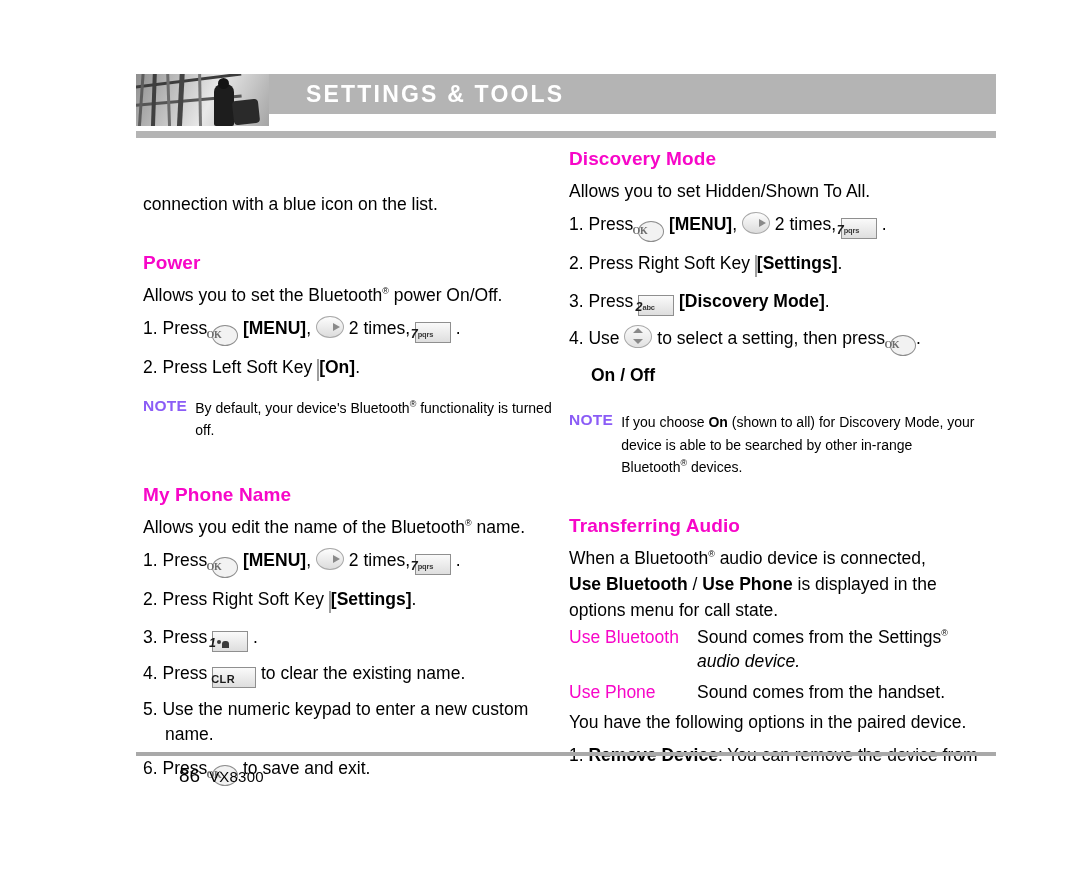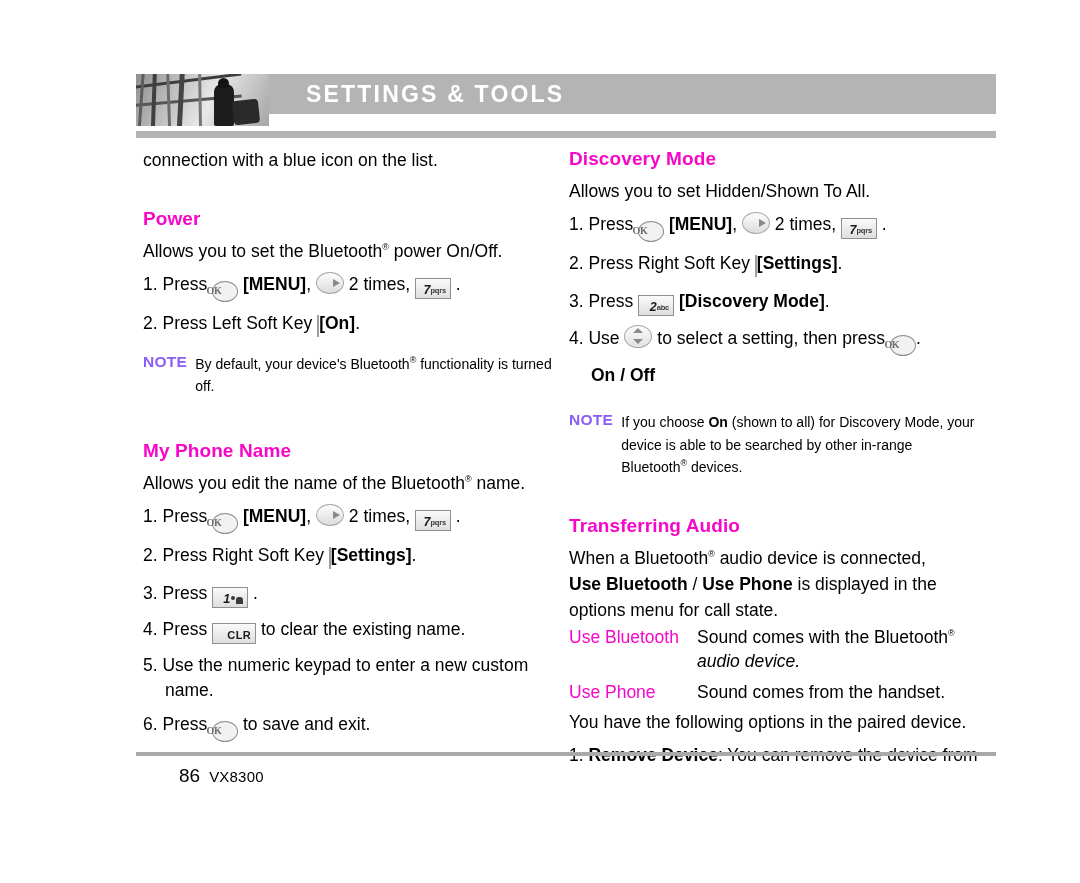--- a/index.html
+++ b/index.html
@@ -115,21 +115,21 @@
     height: 7px;
     background: #b4b4b4;
   }
 
   
   .col {
     position: absolute;
     top: 148px;
     width: 415px;
   }
-  .col-left  { left: 140px; }
+  .col-left  { left: 140px; margin-top: 44px; }
   .col-right { left: 566px; }
 
   
   h2.sec-title {
     color: #f707c8;
     font-size: 19px;
     font-weight: bold;
     margin: 0 0 9px 3px;
     letter-spacing: 0.1px;
   }
@@ -247,21 +247,21 @@
 
   .ico-key {
     min-width: 26px;
     height: 19px;
     padding: 0 4px;
     border: 1.4px solid #8f8f8f;
     background: linear-gradient(180deg,#fafafa,#dedede);
     display: inline-block;
     vertical-align: -4px;
     line-height: 18px;
-    text-align: right;
+    text-align: center;
     white-space: nowrap;
   }
   .ico-key .kd {
     font-size: 12.5px;
     font-weight: bold;
     font-style: italic;
     color: #1a1a1a;
   }
   .ico-key .ks {
     font-size: 7.5px;
@@ -495,21 +495,21 @@
     <h2 class="sec-title" style="margin-top:36px;">Transferring Audio</h2>
 
     <p class="body-line" style="margin-bottom:2px;"><span>When a Bluetooth</span><sup class="reg">®</sup><span> audio device is connected,</span></p>
 
     <p class="body-line" style="margin-bottom:2px;"><span class="b">Use Bluetooth</span><span> / </span><span class="b">Use Phone</span><span> is displayed in the</span></p>
 
     <p class="body-line" style="margin-bottom:4px;">options menu for call state.</p>
 
     <div class="def-row">
       <div class="def-term">Use Bluetooth</div>
-      <div class="def-desc"><span>Sound comes with the Bluetooth</span><sup class="reg">®</sup></div>
+      <div class="def-desc"><span>Sound comes from the Settings</span><sup class="reg">®</sup></div>
     </div>
     <div class="def-cont">audio device.</div>
 
     <div class="def-row" style="margin-bottom:6px;">
       <div class="def-term">Use Phone</div>
       <div class="def-desc">Sound comes from the  handset.</div>
     </div>
 
     <p class="body-line">You have the following options in the paired device.</p>
 

